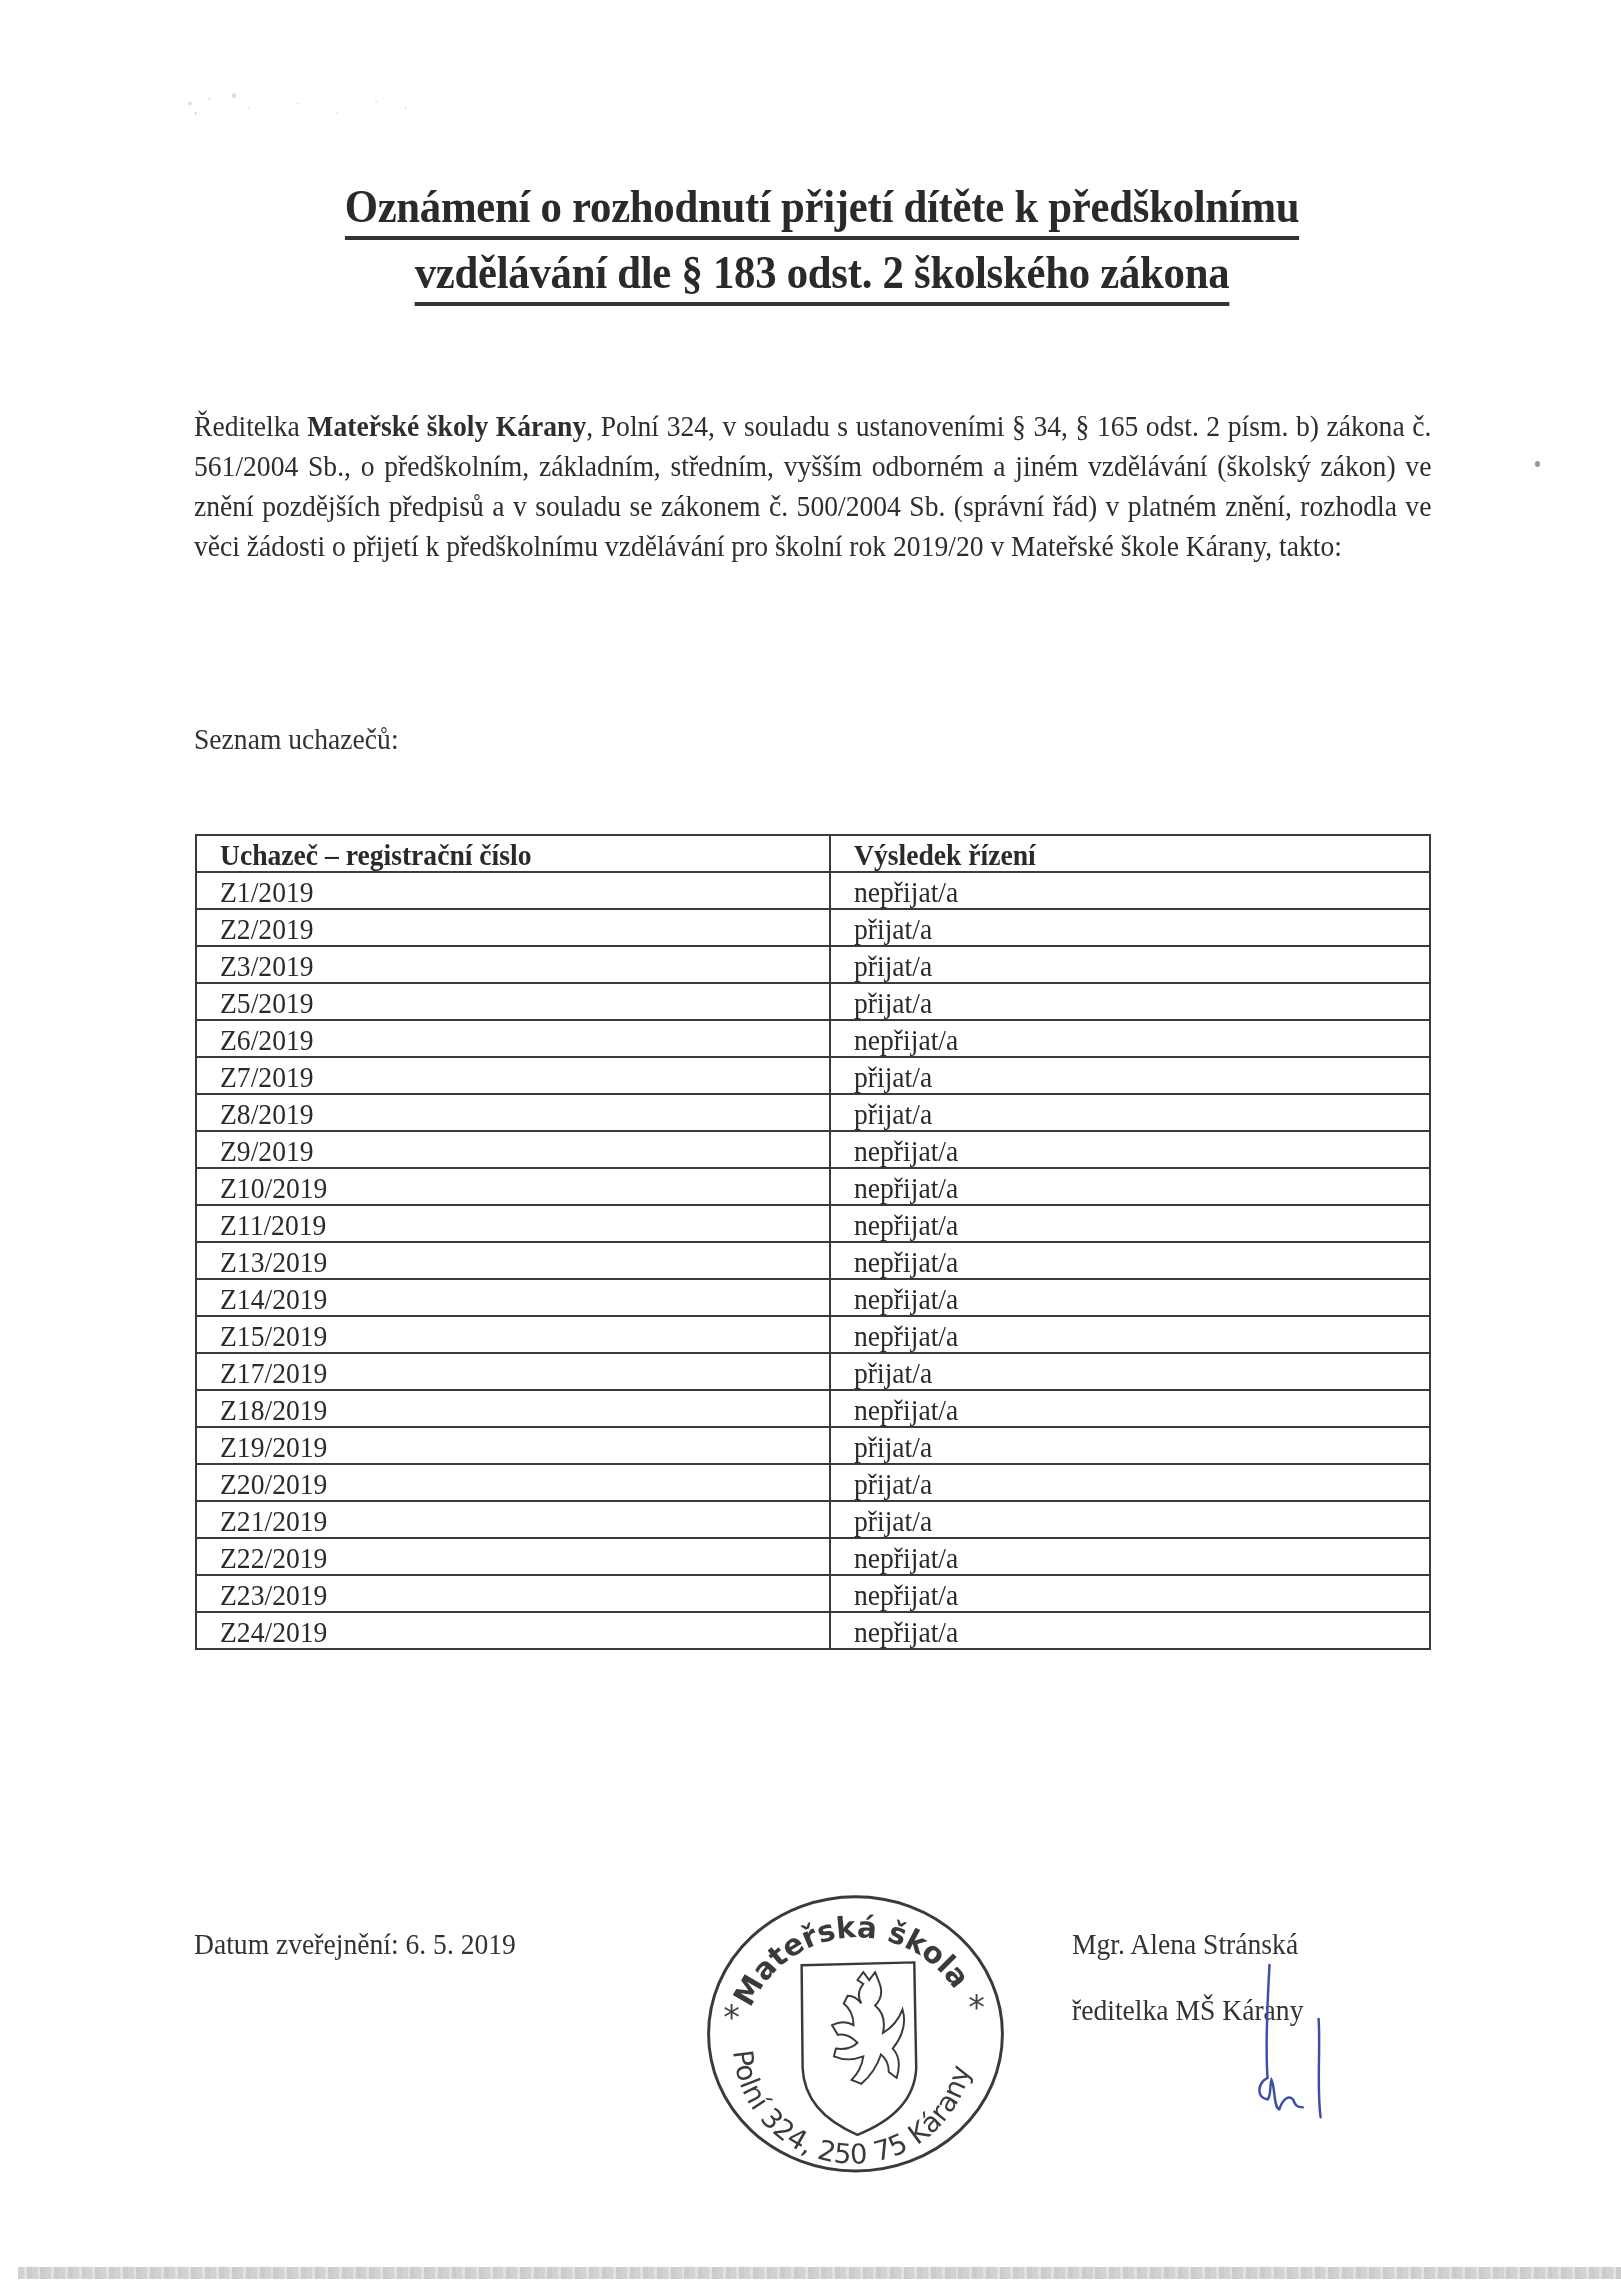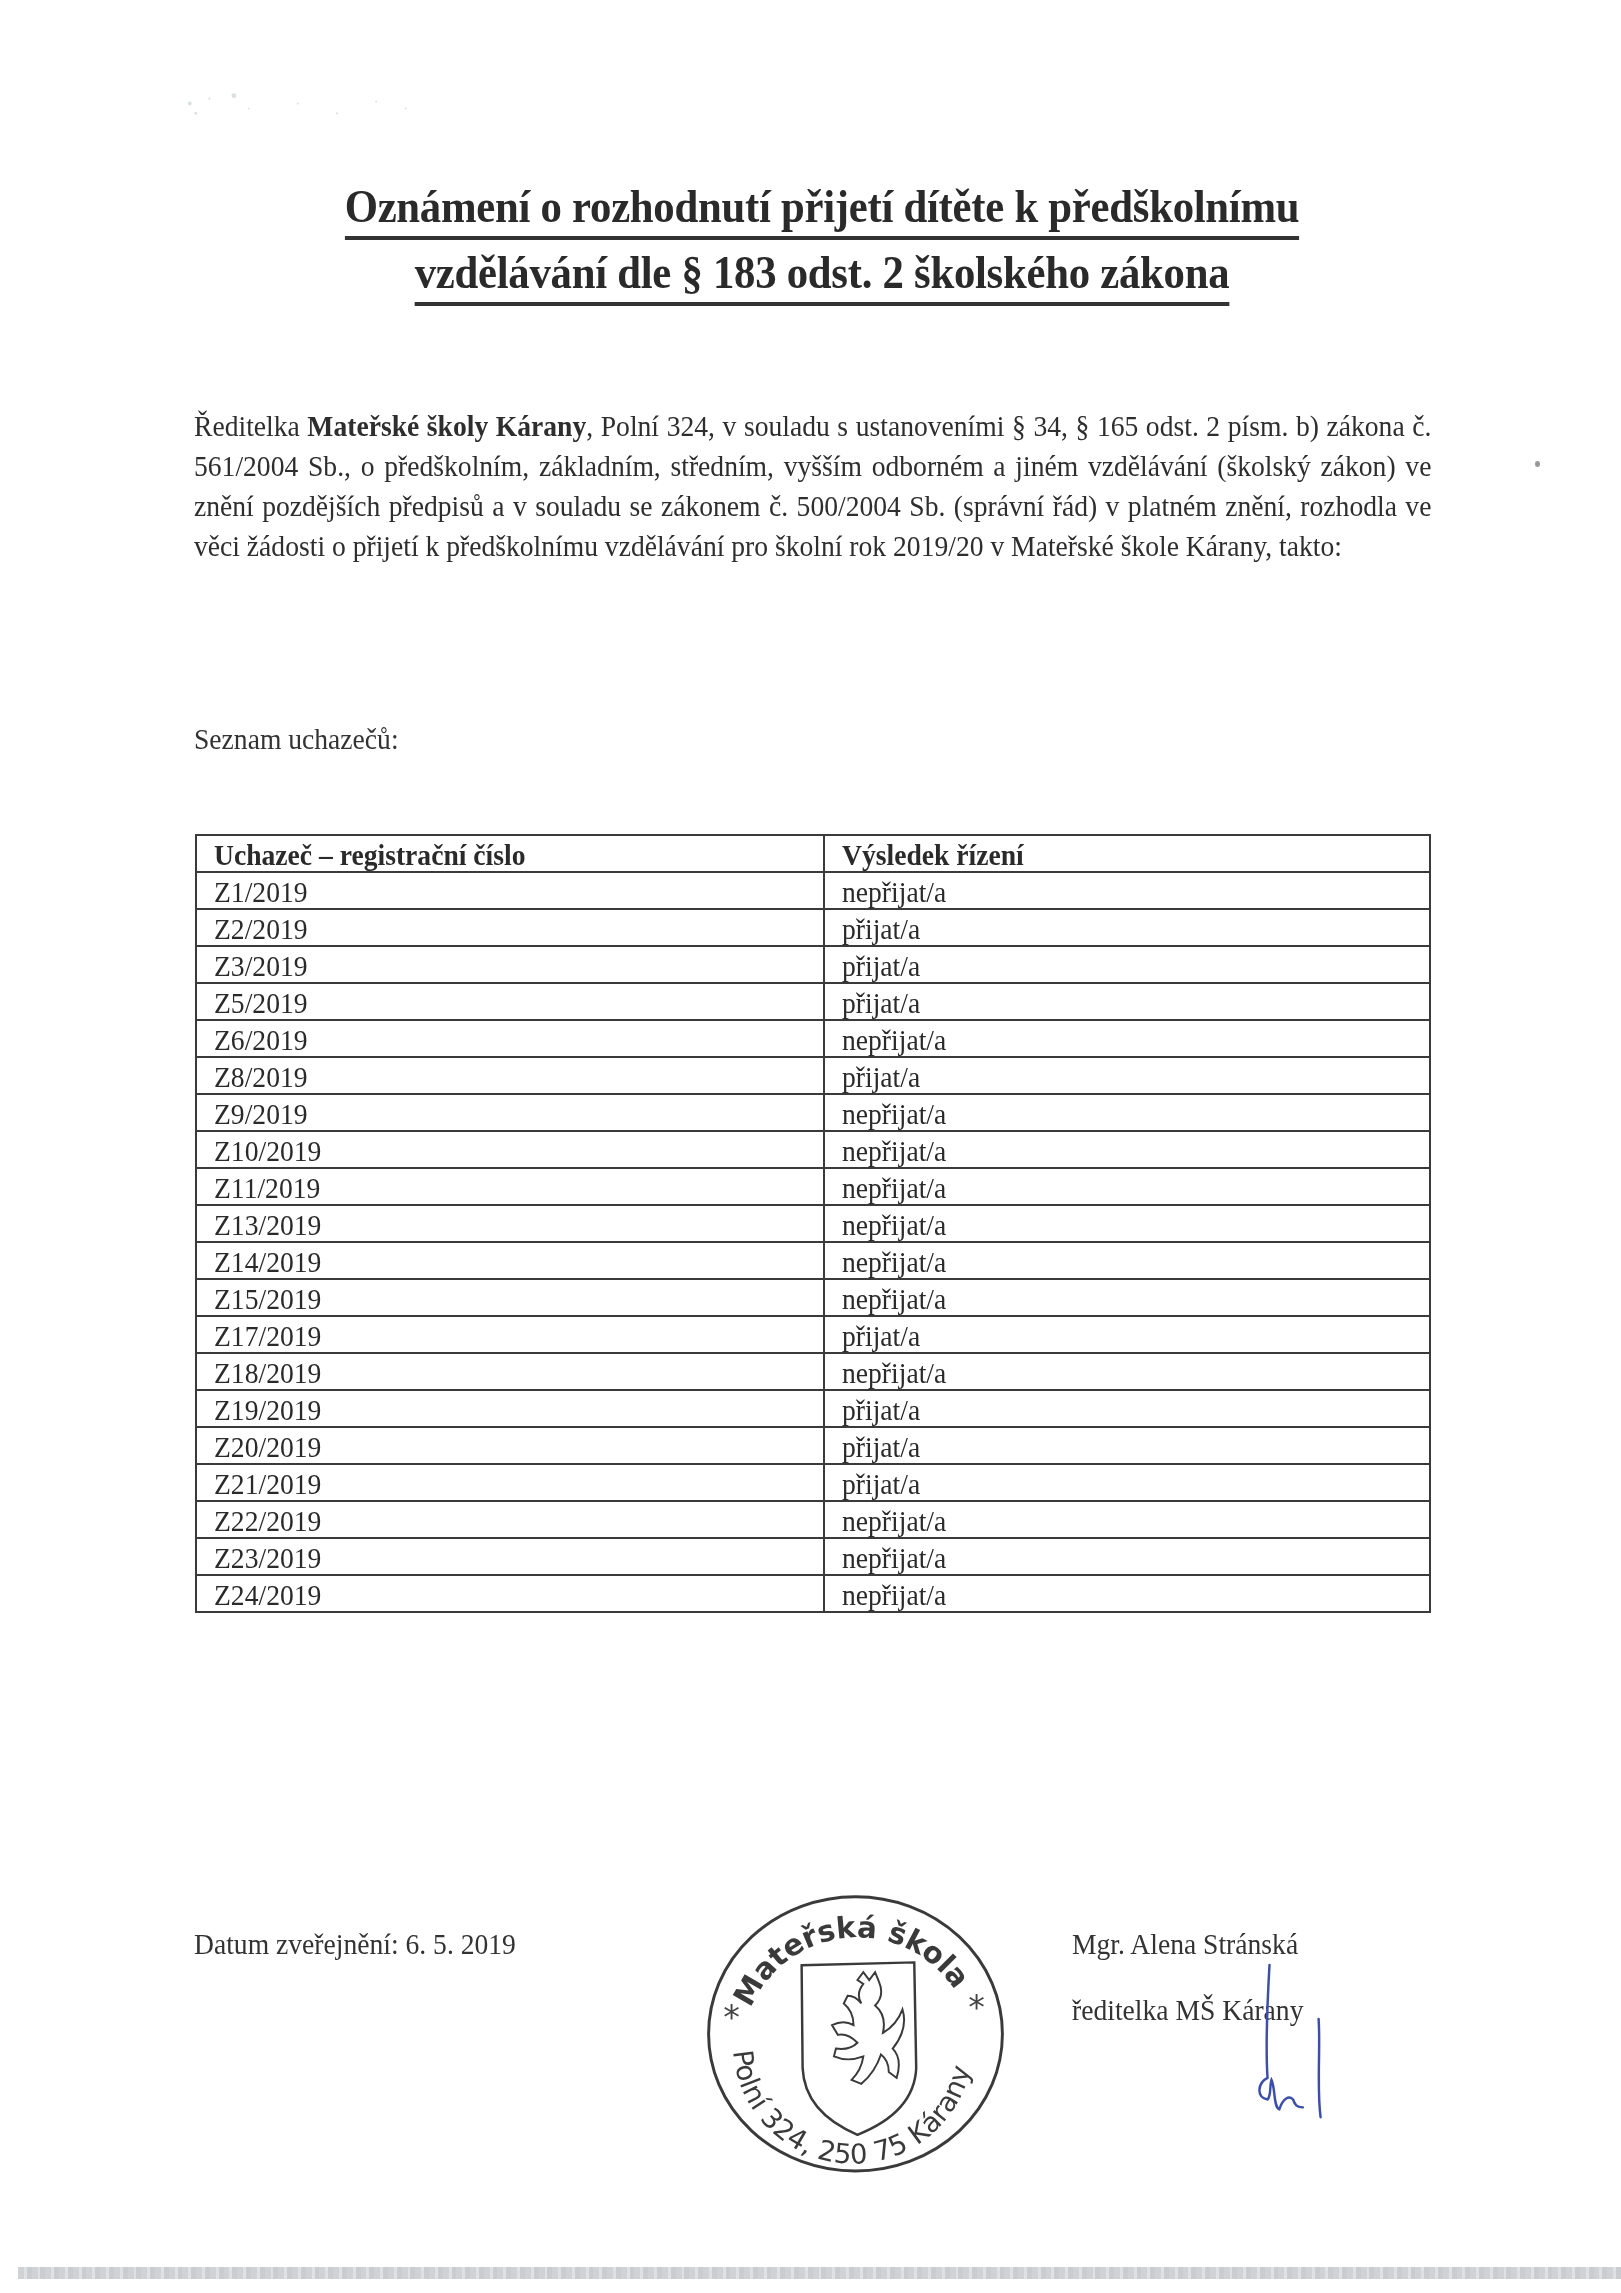--- a/index.html
+++ b/index.html
@@ -23,21 +23,21 @@
     .title.l2 { top: 250px; }
 
     .intro { position: absolute; left: 181px; top: 406px; width: 1237px;
       font-size: 30px; line-height: 40px; text-align: justify; text-align-last: left;
       transform: scaleX(0.92); transform-origin: left top; width: 1345px; color: #2e2e2e; }
 
     .label { position: absolute; left: 181px; top: 722px; font-size: 30px; transform: scaleX(0.92); transform-origin: left top; color: #333; }
 
     table.results { position: absolute; left: 182px; top: 834px; width: 1236px;
       border-collapse: collapse; font-size: 30px; }
-    table.results th, table.results td { border: 2px solid #3a3a3a; height: 35px; padding: 0 0 0 17px;
+    table.results th, table.results td { border: 2px solid #3a3a3a; height: 35px; padding: 0 0 0 23px;
       text-align: left; vertical-align: bottom; line-height: 33px; }
     table.results th { font-weight: bold; }
     table.results .c1 { width: 609px; }
     table.results .inner { display: inline-block; transform: scaleX(0.92); transform-origin: left center; white-space: nowrap; }
 
     .date { position: absolute; left: 181px; top: 1927px; font-size: 30px; transform: scaleX(0.92); transform-origin: left top; color: #333; }
     .sig-name { position: absolute; left: 1059px; top: 1927px; font-size: 30px; transform: scaleX(0.92); transform-origin: left top; color: #333; }
     .sig-role { position: absolute; left: 1059px; top: 1993px; font-size: 30px; transform: scaleX(0.92); transform-origin: left top; color: #333; }
 
     .stamp { position: absolute; left: 676px; top: 1872px; width: 333px; height: 314px; }
@@ -90,20 +90,24 @@
           <td class="c1"><span class="inner">Z3/2019</span></td>
           <td><span class="inner">přijat/a</span></td>
         </tr>
         <tr>
           <td class="c1"><span class="inner">Z5/2019</span></td>
           <td><span class="inner">přijat/a</span></td>
         </tr>
         <tr>
           <td class="c1"><span class="inner">Z6/2019</span></td>
           <td><span class="inner">nepřijat/a</span></td>
+        </tr>
+        <tr>
+          <td class="c1"><span class="inner">Z7/2019</span></td>
+          <td><span class="inner">přijat/a</span></td>
         </tr>
         <tr>
           <td class="c1"><span class="inner">Z8/2019</span></td>
           <td><span class="inner">přijat/a</span></td>
         </tr>
         <tr>
           <td class="c1"><span class="inner">Z9/2019</span></td>
           <td><span class="inner">nepřijat/a</span></td>
         </tr>
         <tr>

